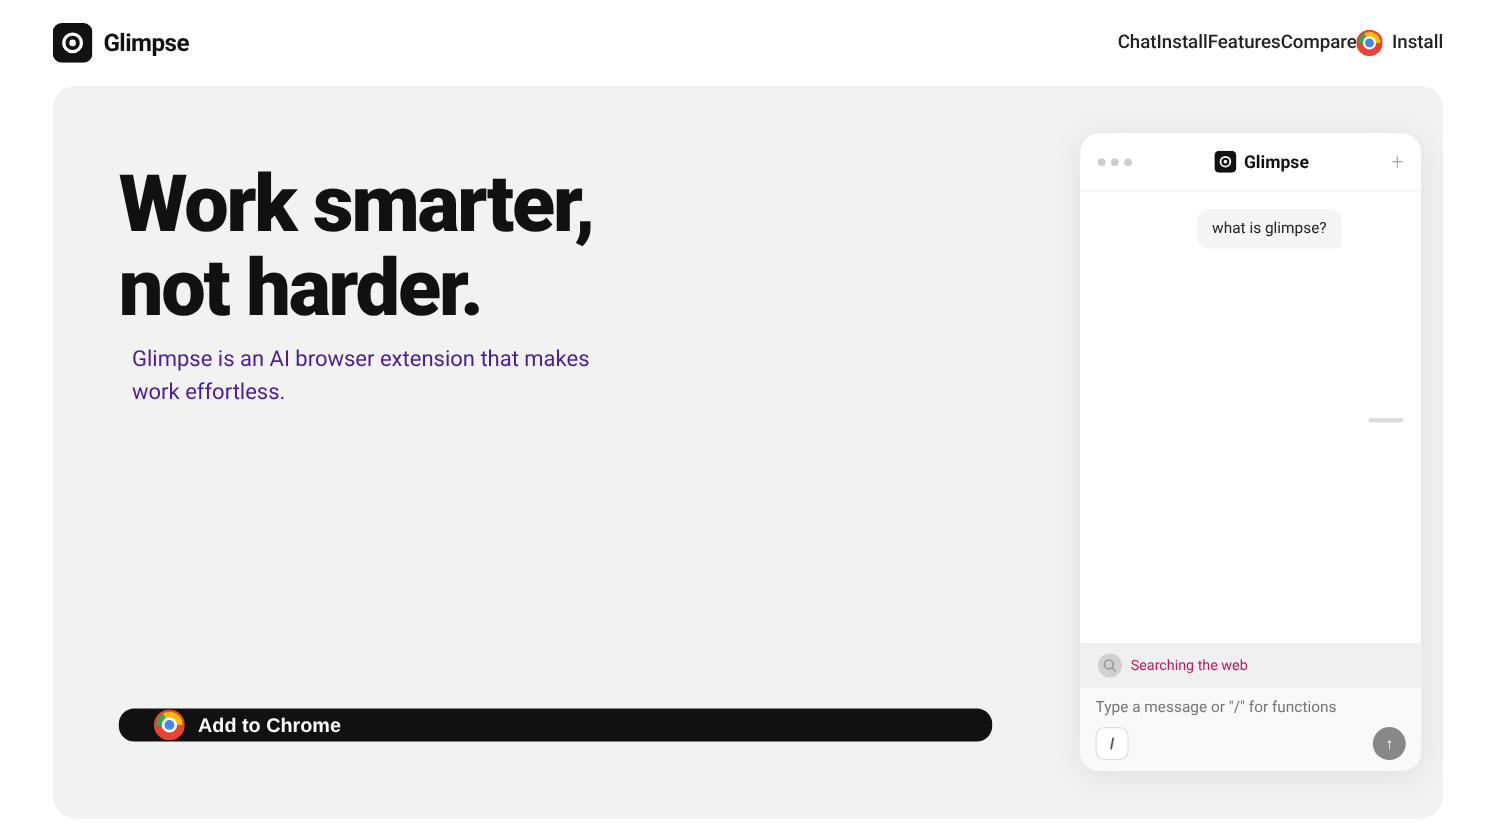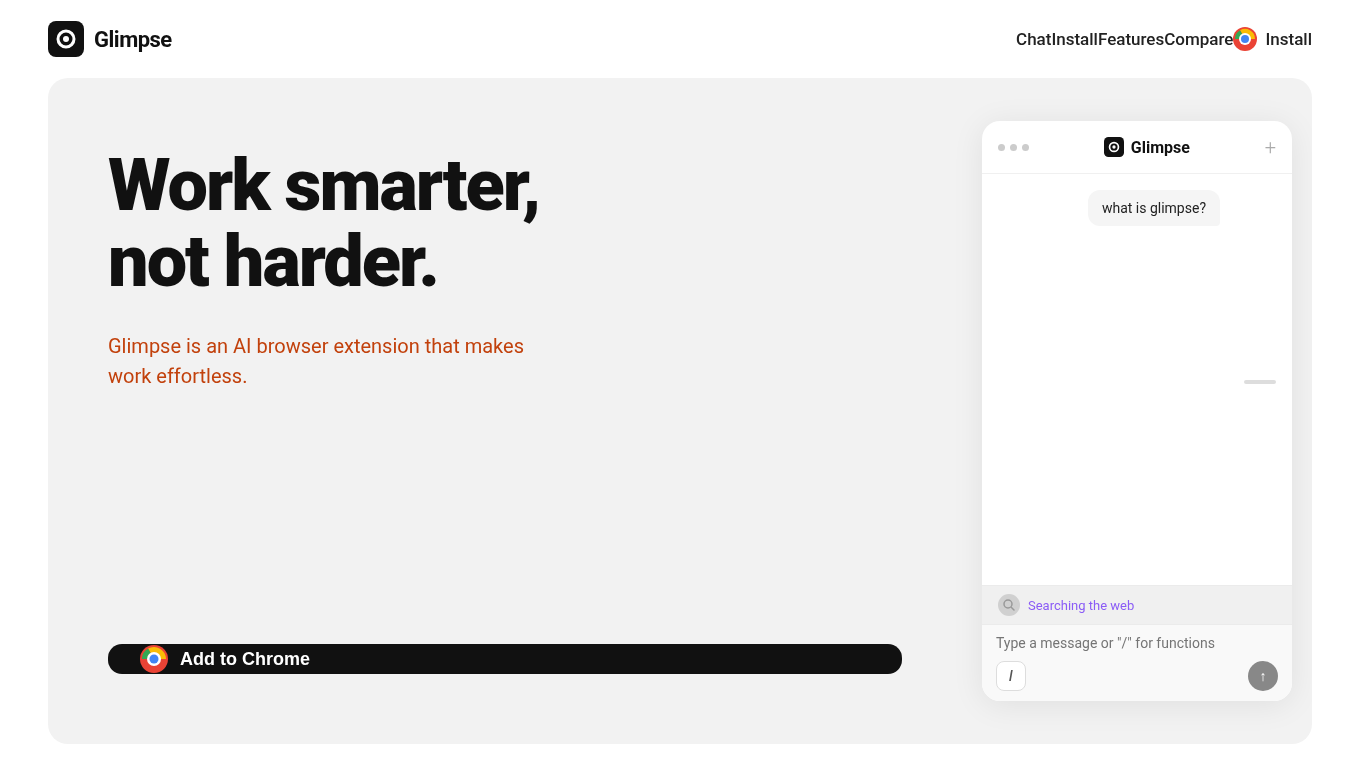--- a/index.html
+++ b/index.html
@@ -90,29 +90,30 @@
     .hero-content {
       flex: 1;
     }
 
     .hero-title {
       font-size: 72px;
       font-weight: 900;
       line-height: 1.05;
       color: #111;
       letter-spacing: -2px;
-      margin-bottom: 32px;
+      margin-bottom: 12px;
     }
 
     .hero-subtitle {
       font-size: 20px;
-      color: #c2410c;
+      color: #4c1d95;
       line-height: 1.5;
       font-weight: 400;
       max-width: 420px;
+      margin-left: 12px;
     }
 
     .cta-button {
       display: inline-flex;
       align-items: center;
       gap: 12px;
       background: #111;
       color: #fff;
       border: none;
       border-radius: 14px;
@@ -259,21 +260,21 @@
       border-radius: 50%;
       background: #d0d0d0;
       display: flex;
       align-items: center;
       justify-content: center;
       flex-shrink: 0;
     }
 
     .searching-text {
       font-size: 13px;
-      color: #8b5cf6;
+      color: #be185d;
     }
 
     
     .chat-input-area {
       background: #f9f9f9;
       border-top: 1px solid #ebebeb;
       padding: 10px 14px 10px 14px;
       display: flex;
       flex-direction: column;
       gap: 10px;

